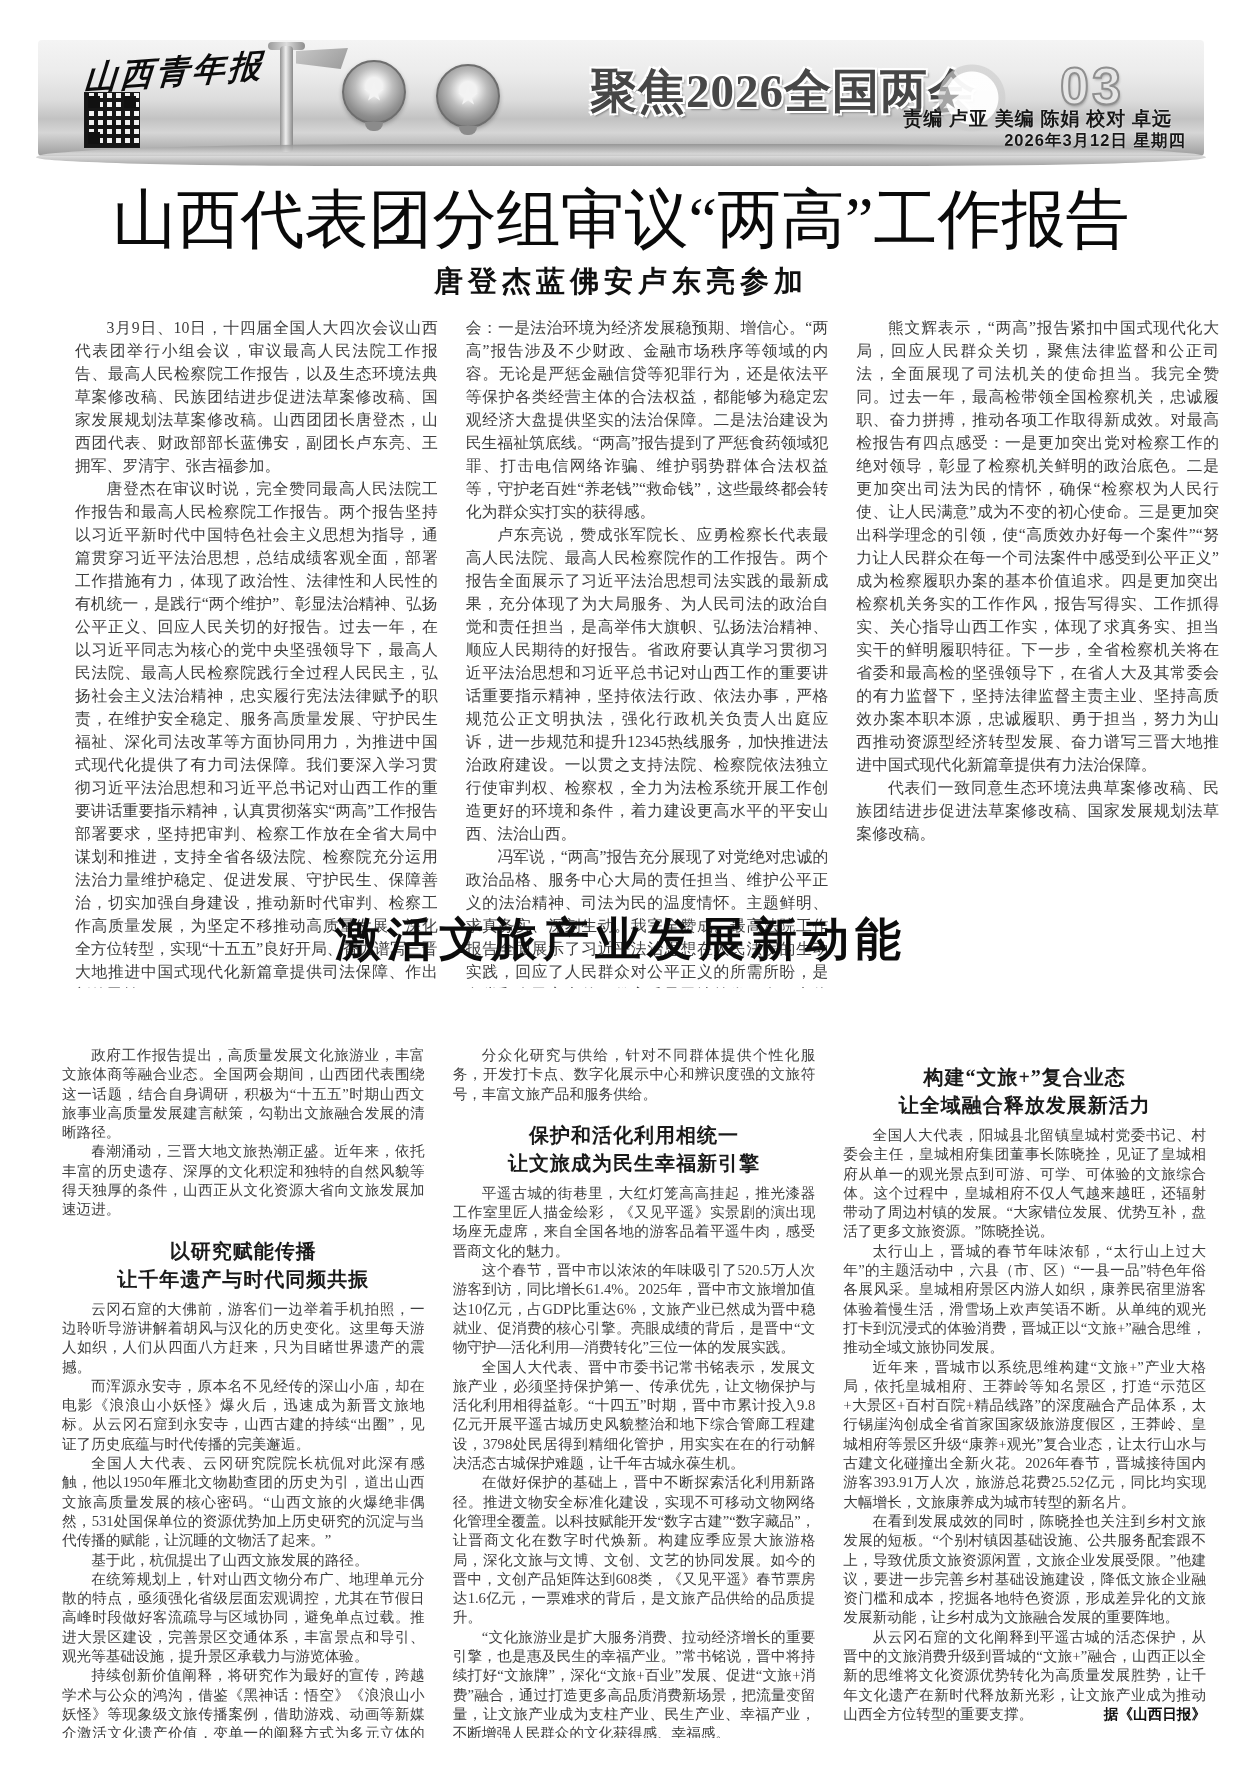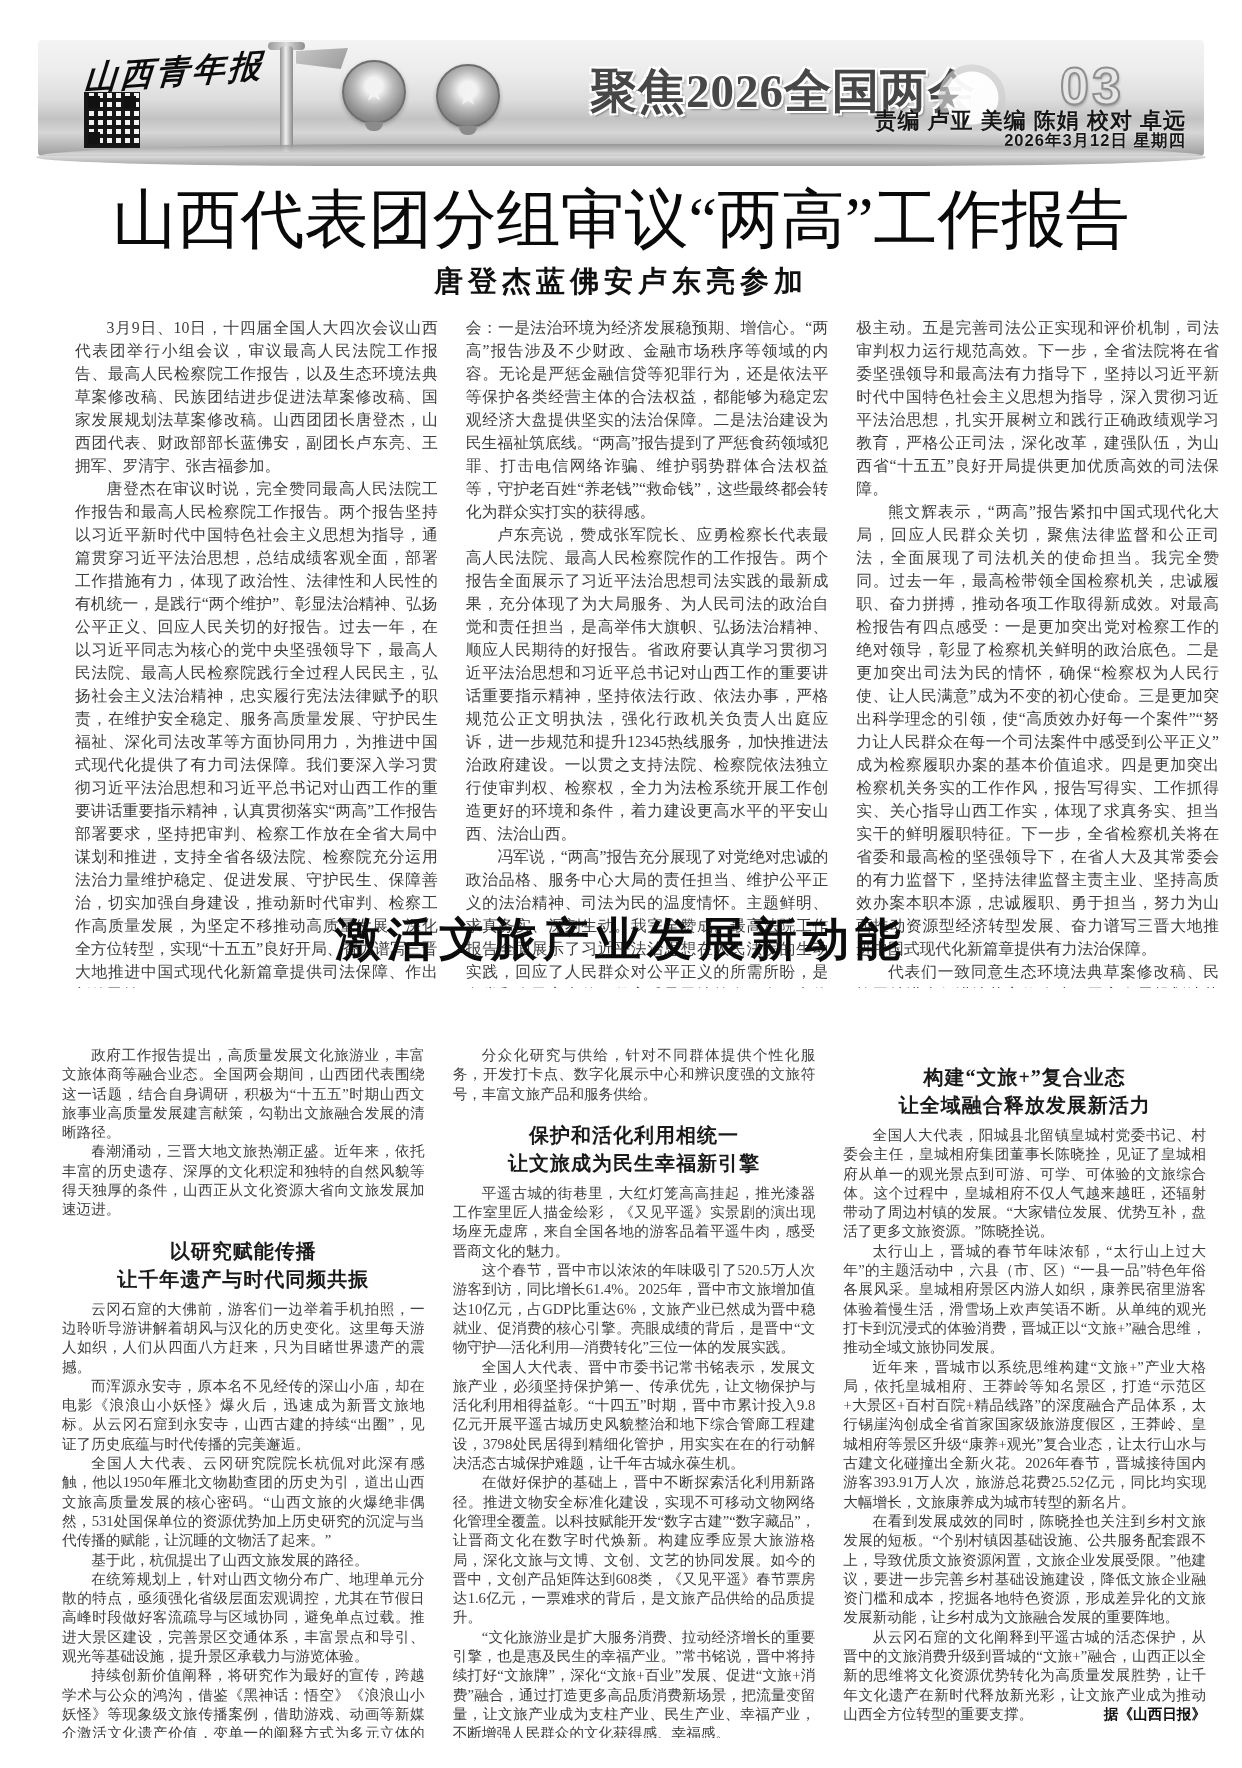--- a/index.html
+++ b/index.html
@@ -40,22 +40,22 @@
   .banner-title{position:absolute;left:552px;top:20px;font-size:47px;font-weight:900;
     color:#474747;letter-spacing:1px;white-space:nowrap;
     text-shadow:-2px -2px 0 #fff,2px -2px 0 #fff,-2px 2px 0 #fff,2px 2px 0 #fff,3px 3px 2px rgba(0,0,0,.35);}
   .medal{position:absolute;left:800px;top:4px;width:216px;height:108px;pointer-events:none;
     background:radial-gradient(circle at 62% 50%,rgba(255,255,255,.95) 0 26px,rgba(205,205,205,.65) 27px 33px,rgba(255,255,255,0) 34px);}
   .medal span{position:absolute;left:50%;top:50%;transform:translate(-44%,-52%);
     font-size:30px;color:#a5a5a5;font-family:"DejaVu Sans",sans-serif;}
   .page-num{position:absolute;left:1022px;top:16px;font-size:52px;font-weight:900;
     font-family:"Liberation Sans","DejaVu Sans",sans-serif;color:#e6e6e6;letter-spacing:3px;
     -webkit-text-stroke:2px #8f8f8f;text-shadow:1px 2px 3px rgba(0,0,0,.3);}
-  .editors{position:absolute;right:18px;top:66px;font-size:22px;font-weight:700;color:#161616;
-    font-family:Liberation Sans, sans-serif;letter-spacing:1px;
+  .editors{position:absolute;right:32px;top:66px;font-size:19px;font-weight:700;color:#161616;
+    font-family:Liberation Serif, serif;letter-spacing:1px;
     text-shadow:0 0 2px rgba(255,255,255,.8);}
   .dateline{position:absolute;right:18px;top:90px;font-size:16.5px;font-weight:700;color:#161616;
     font-family:"Liberation Sans","DejaVu Sans",sans-serif;letter-spacing:1px;
     text-shadow:0 0 2px rgba(255,255,255,.8);margin-left:20px;}
 
   
   .a1-headline{position:absolute;top:176px;left:0;width:100%;margin:0;text-align:center;
     font-size:64px;font-weight:400;color:#0a0a0a;letter-spacing:0;white-space:nowrap;}
   .a1-sub{position:absolute;top:262px;left:0;width:100%;margin:0;text-align:center;
     font-size:29px;font-weight:800;color:#101010;letter-spacing:5px;}
@@ -115,21 +115,20 @@
       <div class="col">
           <p class="para">3月9日、10日，十四届全国人大四次会议山西代表团举行小组会议，审议最高人民法院工作报告、最高人民检察院工作报告，以及生态环境法典草案修改稿、民族团结进步促进法草案修改稿、国家发展规划法草案修改稿。山西团团长唐登杰，山西团代表、财政部部长蓝佛安，副团长卢东亮、王拥军、罗清宇、张吉福参加。</p>
           <p class="para">唐登杰在审议时说，完全赞同最高人民法院工作报告和最高人民检察院工作报告。两个报告坚持以习近平新时代中国特色社会主义思想为指导，通篇贯穿习近平法治思想，总结成绩客观全面，部署工作措施有力，体现了政治性、法律性和人民性的有机统一，是践行“两个维护”、彰显法治精神、弘扬公平正义、回应人民关切的好报告。过去一年，在以习近平同志为核心的党中央坚强领导下，最高人民法院、最高人民检察院践行全过程人民民主，弘扬社会主义法治精神，忠实履行宪法法律赋予的职责，在维护安全稳定、服务高质量发展、守护民生福祉、深化司法改革等方面协同用力，为推进中国式现代化提供了有力司法保障。我们要深入学习贯彻习近平法治思想和习近平总书记对山西工作的重要讲话重要指示精神，认真贯彻落实“两高”工作报告部署要求，坚持把审判、检察工作放在全省大局中谋划和推进，支持全省各级法院、检察院充分运用法治力量维护稳定、促进发展、守护民生、保障善治，切实加强自身建设，推动新时代审判、检察工作高质量发展，为坚定不移推动高质量发展、深化全方位转型，实现“十五五”良好开局、奋力谱写三晋大地推进中国式现代化新篇章提供司法保障、作出新的贡献。</p>
         </div>
       <div class="col">
           <p class="para cont">会：一是法治环境为经济发展稳预期、增信心。“两高”报告涉及不少财政、金融市场秩序等领域的内容。无论是严惩金融信贷等犯罪行为，还是依法平等保护各类经营主体的合法权益，都能够为稳定宏观经济大盘提供坚实的法治保障。二是法治建设为民生福祉筑底线。“两高”报告提到了严惩食药领域犯罪、打击电信网络诈骗、维护弱势群体合法权益等，守护老百姓“养老钱”“救命钱”，这些最终都会转化为群众实打实的获得感。</p>
           <p class="para">卢东亮说，赞成张军院长、应勇检察长代表最高人民法院、最高人民检察院作的工作报告。两个报告全面展示了习近平法治思想司法实践的最新成果，充分体现了为大局服务、为人民司法的政治自觉和责任担当，是高举伟大旗帜、弘扬法治精神、顺应人民期待的好报告。省政府要认真学习贯彻习近平法治思想和习近平总书记对山西工作的重要讲话重要指示精神，坚持依法行政、依法办事，严格规范公正文明执法，强化行政机关负责人出庭应诉，进一步规范和提升12345热线服务，加快推进法治政府建设。一以贯之支持法院、检察院依法独立行使审判权、检察权，全力为法检系统开展工作创造更好的环境和条件，着力建设更高水平的平安山西、法治山西。</p>
           <p class="para">冯军说，“两高”报告充分展现了对党绝对忠诚的政治品格、服务中心大局的责任担当、维护公平正义的法治精神、司法为民的温度情怀。主题鲜明、求真务实、深刻生动。我完全赞成。最高法院工作报告全面展示了习近平法治思想在人民法院的生动实践，回应了人民群众对公平正义的所需所盼，是向党和人民交出的一份高质量司法答卷。有五点体会：一是全力维护国家安全和社会稳定，保障高水平安全坚决有力。二是紧扣推进中国式现代化履职尽责，服务高质量发展精准有效。三是坚持以人民为中心的发展思想，守护高品质生活用心用情。四是持续提升涉外司法效能和公信力，助力高水平开放积</p>
         </div>
       <div class="col">
-          <p class="para cont">极主动。五是完善司法公正实现和评价机制，司法审判权力运行规范高效。下一步，全省法院将在省委坚强领导和最高法有力指导下，坚持以习近平新时代中国特色社会主义思想为指导，深入贯彻习近平法治思想，扎实开展树立和践行正确政绩观学习教育，严格公正司法，深化改革，建强队伍，为山西省“十五五”良好开局提供更加优质高效的司法保障。</p>
           <p class="para">熊文辉表示，“两高”报告紧扣中国式现代化大局，回应人民群众关切，聚焦法律监督和公正司法，全面展现了司法机关的使命担当。我完全赞同。过去一年，最高检带领全国检察机关，忠诚履职、奋力拼搏，推动各项工作取得新成效。对最高检报告有四点感受：一是更加突出党对检察工作的绝对领导，彰显了检察机关鲜明的政治底色。二是更加突出司法为民的情怀，确保“检察权为人民行使、让人民满意”成为不变的初心使命。三是更加突出科学理念的引领，使“高质效办好每一个案件”“努力让人民群众在每一个司法案件中感受到公平正义”成为检察履职办案的基本价值追求。四是更加突出检察机关务实的工作作风，报告写得实、工作抓得实、关心指导山西工作实，体现了求真务实、担当实干的鲜明履职特征。下一步，全省检察机关将在省委和最高检的坚强领导下，在省人大及其常委会的有力监督下，坚持法律监督主责主业、坚持高质效办案本职本源，忠诚履职、勇于担当，努力为山西推动资源型经济转型发展、奋力谱写三晋大地推进中国式现代化新篇章提供有力法治保障。</p>
           <p class="para">代表们一致同意生态环境法典草案修改稿、民族团结进步促进法草案修改稿、国家发展规划法草案修改稿。</p>
         </div>
     </div>
   </section>
 
   <section>
     <h1 class="a2-title">激活文旅产业发展新动能</h1>
     <div class="a2-body">
       <div class="col">

